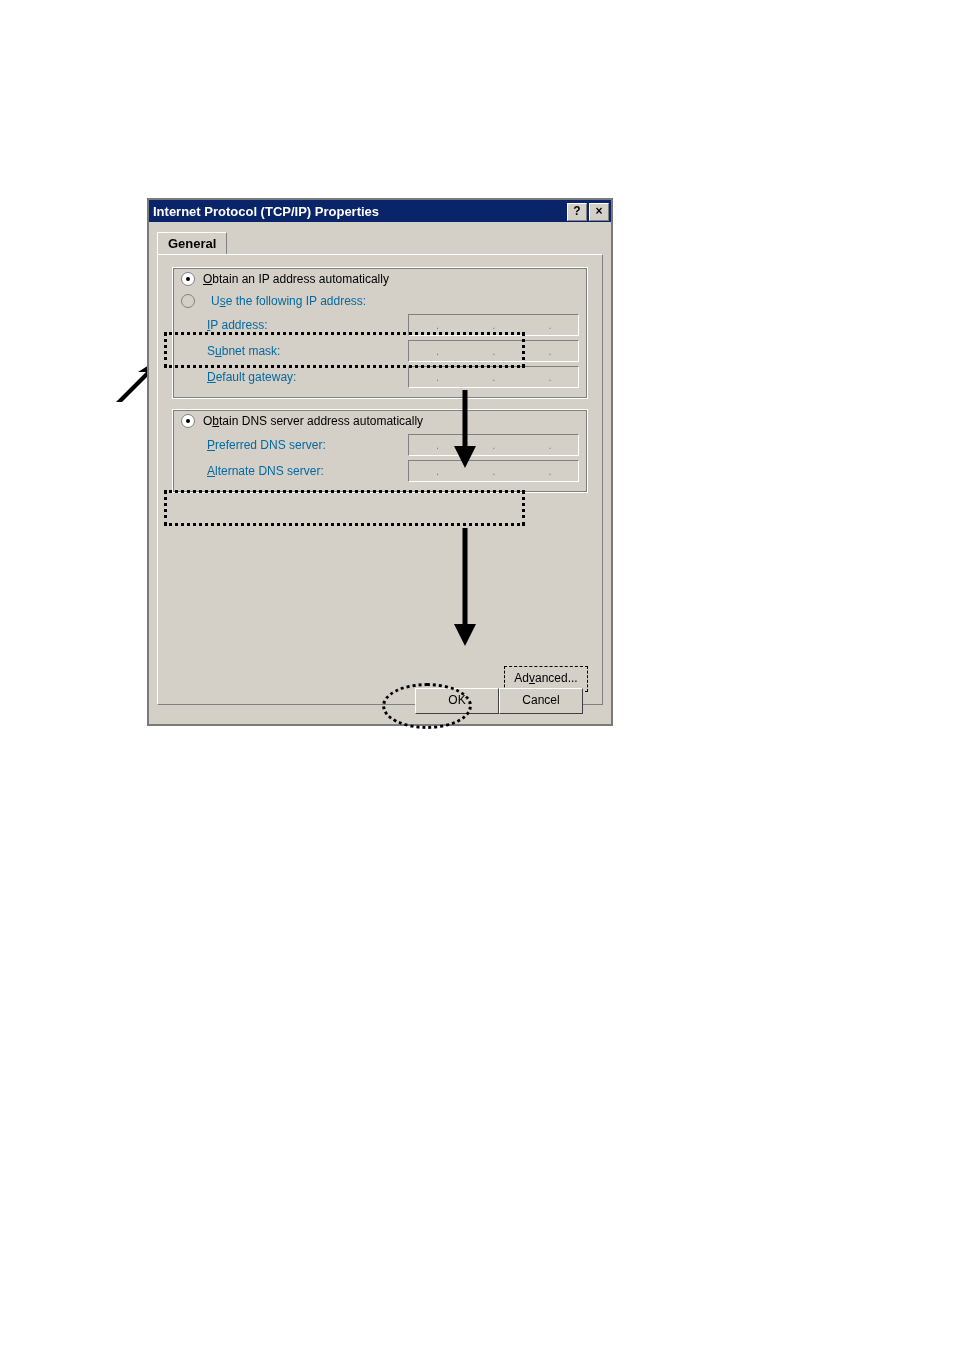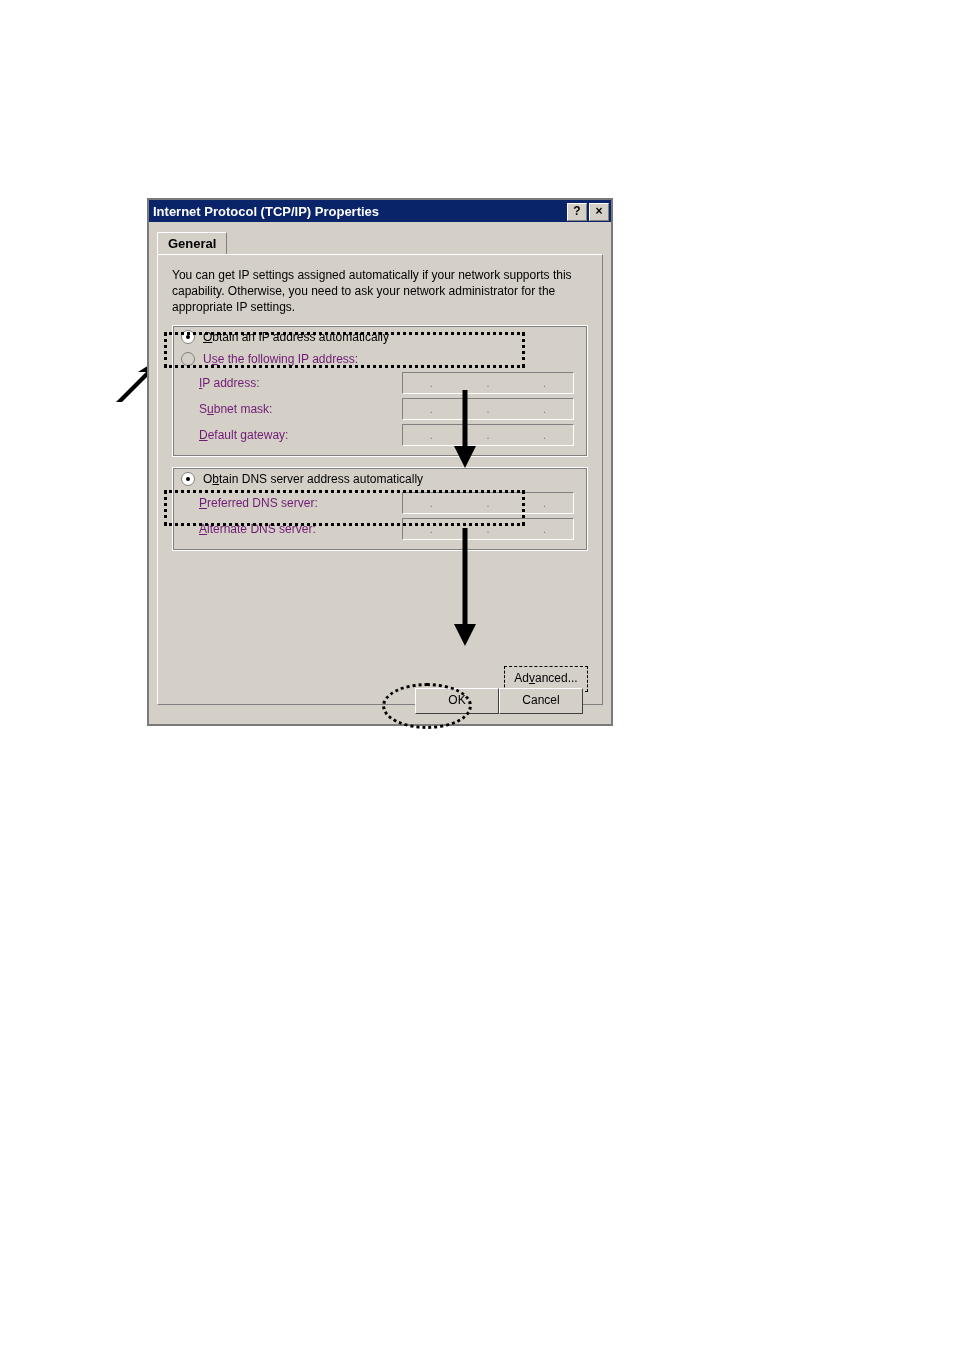--- a/index.html
+++ b/index.html
@@ -24,21 +24,21 @@
          background:#d4d0c8;height:425px;padding:12px 14px;position:relative;}
   .desc{font-size:12px;line-height:16px;margin-bottom:10px;}
   
   .group{border:1px solid #fff;outline:1px solid #808080;outline-offset:-2px;
          padding:0 8px 8px 8px;margin-bottom:10px;position:relative;}
   .radio-row{display:flex;align-items:center;height:22px;font-size:12px;}
   .radio{width:12px;height:12px;border-radius:50%;border:1px solid #808080;
          background:#fff;margin-right:8px;display:inline-flex;align-items:center;justify-content:center;}
   .radio .dot{width:4px;height:4px;border-radius:50%;background:#000;}
   .radio.disabled{background:#d4d0c8;}
-  .lbl-disabled{color:#701a75;}
+  .lbl-disabled{color:#0369a1;margin-left:8px;}
   .u{text-decoration:underline;}
   
   .fieldrow{display:flex;align-items:center;height:26px;margin-left:18px;gap:28px;}
   .fieldrow .flabel{width:175px;font-size:12px;}
   .ipbox{width:170px;height:20px;background:#d4d0c8;border:1px solid #a0a0a0;
          border-top-color:#808080;border-left-color:#808080;border-right-color:#fff;border-bottom-color:#fff;
          display:flex;align-items:center;justify-content:space-around;color:#808080;font-size:11px;}
   
   .adv-row{position:absolute;right:14px;bottom:12px;padding-left:9px;}
   .btn{min-width:82px;height:24px;border:1px solid #000;background:#d4d0c8;
@@ -72,21 +72,20 @@
       <span class="gap"></span>
       <span class="title-btn">?</span>
       <span class="title-btn">×</span>
     </div>
 
     <div class="tabstrip">
       <div class="tab active">General</div>
     </div>
 
     <div class="panel">
-      <div class="desc">You can get IP settings assigned automatically if your network supports this capability. Otherwise, you need to ask your network administrator for the appropriate IP settings.</div>
 
       <div class="group">
         <div class="radio-row">
           <span class="radio">
               <span class="dot"></span>
             </span>
           <span>
             <span class="u">O</span><span>btain an IP address automatically</span>
           </span>
         </div>

